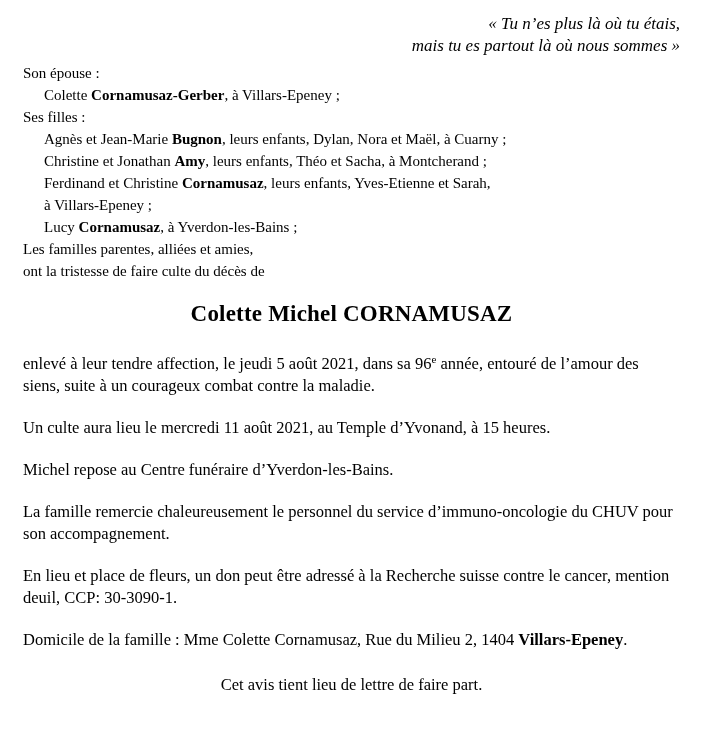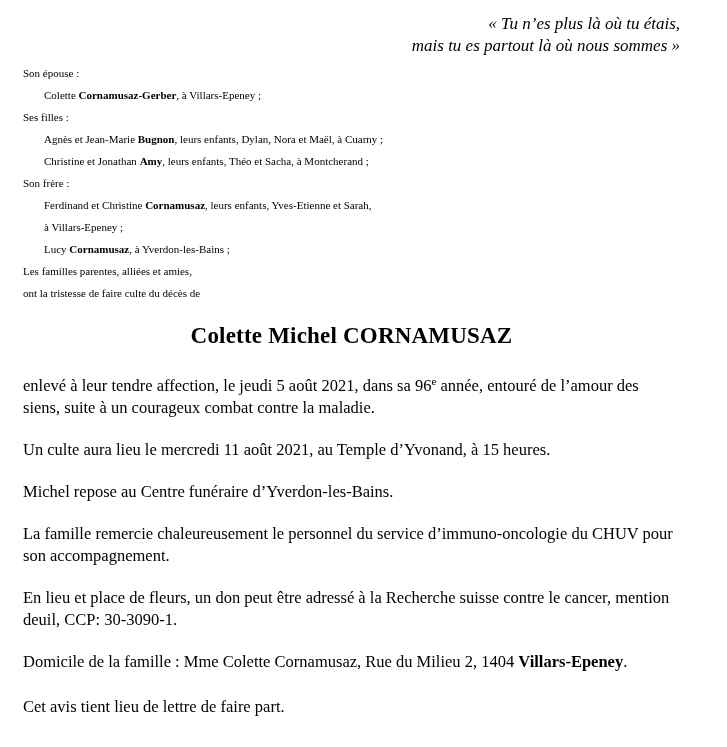--- a/index.html
+++ b/index.html
@@ -22,21 +22,21 @@
     padding: 13px 15px 0 23px;
   }
   .quote {
     text-align: right;
     font-style: italic;
     font-size: 17px;
     line-height: 22px;
     margin-bottom: 5px;
   }
   .line {
-    font-size: 11px;
+    font-size: 15px;
     line-height: 22px;
     white-space: nowrap;
   }
   .line.ind {
     padding-left: 21px;
   }
   .b {
     font-weight: bold;
     margin-top: 32px;
   }
@@ -51,41 +51,40 @@
     font-weight: bold;
     margin: 19px 0 26px 0;
     letter-spacing: 0.2px;
   }
   .para {
     font-size: 16.5px;
     line-height: 22px;
     margin: 0 0 20px 0;
   }
   .para.center {
-    text-align: left;
+    text-align: center;
     margin-top: 23px;
   }
 </style>
 </head>
 <body>
 
 <div class="page">
 
   <div class="quote">
     <div>« Tu n’es plus là où tu étais,</div>
     <div>mais tu es partout là où nous sommes »</div>
   </div>
 
   <div id="family-lines">
       <div class="line"><span>Son épouse :</span></div>
       <div class="line ind"><span>Colette </span><span class="b">Cornamusaz-Gerber</span><span>, à Villars-Epeney ;</span></div>
       <div class="line"><span>Ses filles :</span></div>
       <div class="line ind"><span>Agnès et Jean-Marie </span><span class="b">Bugnon</span><span>, leurs enfants, Dylan, Nora et Maël, à Cuarny ;</span></div>
       <div class="line ind"><span>Christine et Jonathan </span><span class="b">Amy</span><span>, leurs enfants, Théo et Sacha, à Montcherand ;</span></div>
-      <div class="line"><span>Son frère :</span></div>
       <div class="line ind"><span>Ferdinand et Christine </span><span class="b">Cornamusaz</span><span>, leurs enfants, Yves-Etienne et Sarah,</span></div>
       <div class="line ind"><span>à Villars-Epeney ;</span></div>
       <div class="line ind"><span>Lucy </span><span class="b">Cornamusaz</span><span>, à Yverdon-les-Bains ;</span></div>
       <div class="line"><span>Les familles parentes, alliées et amies,</span></div>
       <div class="line"><span>ont la tristesse de faire culte du décès de</span></div>
     </div>
 
   <h1 class="title">Colette Michel CORNAMUSAZ</h1>
 
   <div id="paragraphs">

